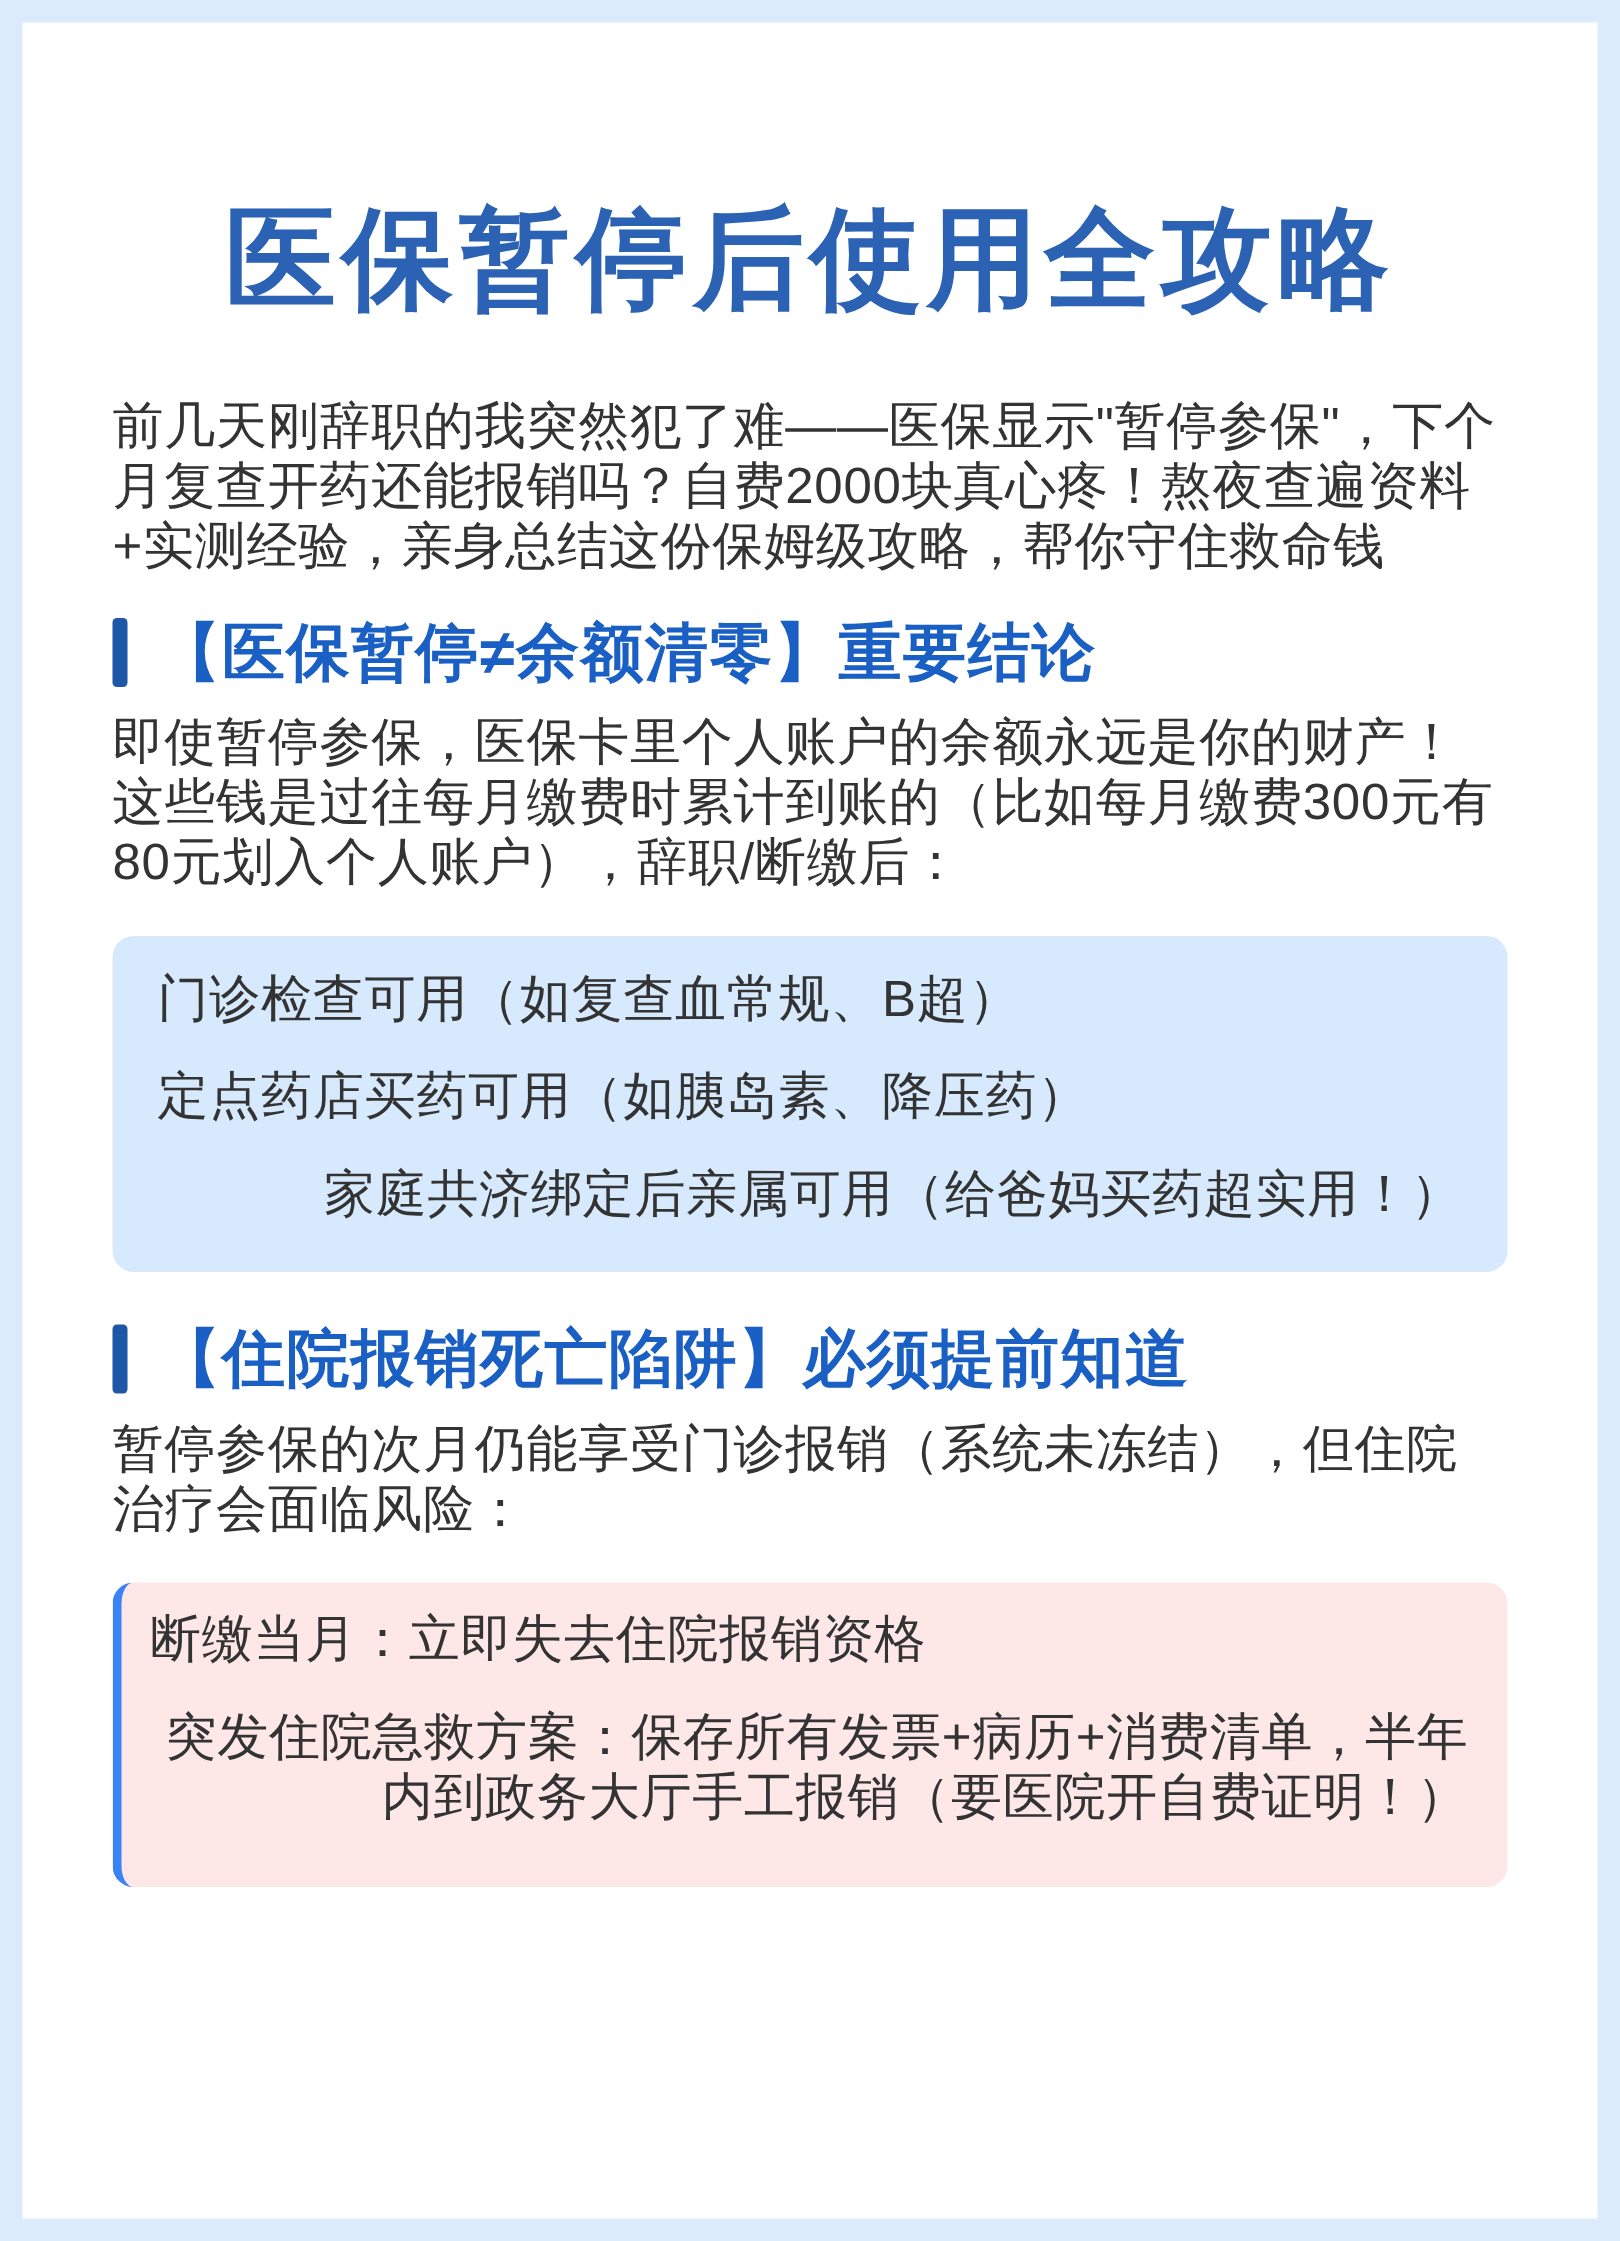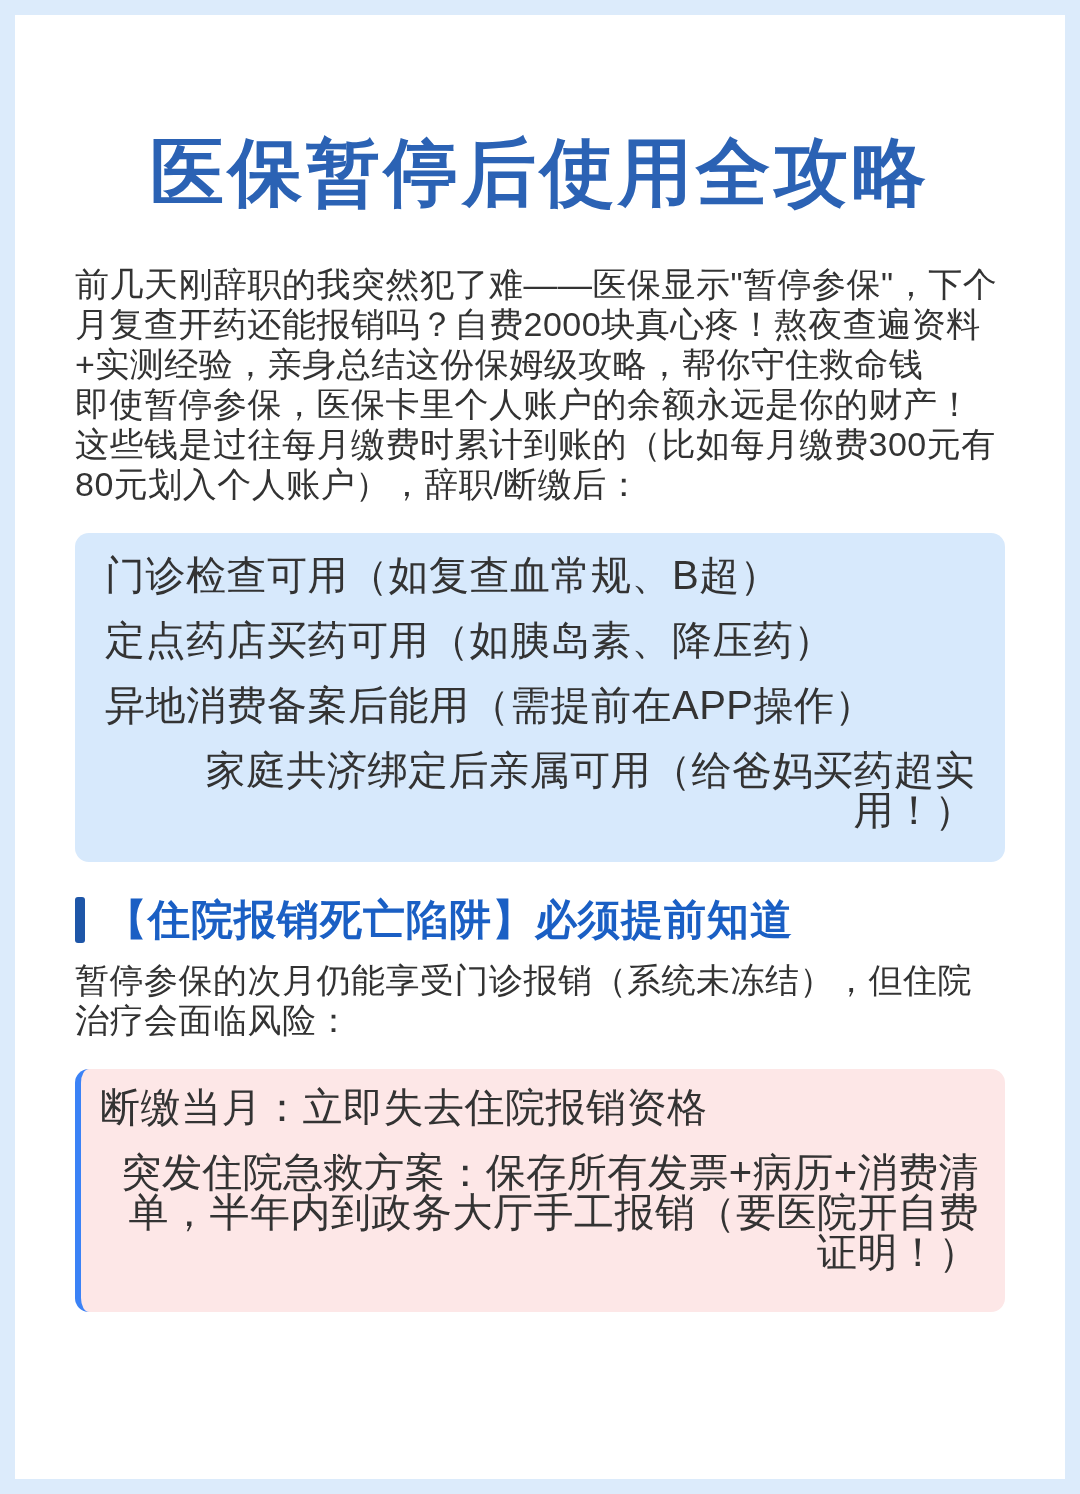--- a/index.html
+++ b/index.html
@@ -68,44 +68,47 @@
   }
   .warn-box {
     margin: 29px 0 0;
     padding: 18px 26px 40px 19px;
     background: #fde7e7;
     border-left: 6px solid #3b82f6;
     border-radius: 14px;
   }
   .box-item {
     margin: 0 0 25px;
-    font-size: 40px;
+    font-size: 34px;
     line-height: 40px;
     color: #333333;
     letter-spacing: 0.5px;
   }
   .box-item:last-child { margin-bottom: 0; text-align: right; }
 </style>
 </head>
 <body>
 
 <div class="frame">
   <div class="panel">
 
     <h1 class="title">医保暂停后使用全攻略</h1>
 
     <p class="para">前几天刚辞职的我突然犯了难——医保显示"暂停参保"，下个月复查开药还能报销吗？自费2000块真心疼！熬夜查遍资料+实测经验，亲身总结这份保姆级攻略，帮你守住救命钱</p>
 
+    <div class="section-heading">
+      <span class="accent-bar"></span>
+      <span class="heading-text">【医保暂停≠余额清零】重要结论</span>
+    </div>
 
     <p class="para">即使暂停参保，医保卡里个人账户的余额永远是你的财产！这些钱是过往每月缴费时累计到账的（比如每月缴费300元有80元划入个人账户），辞职/断缴后：</p>
 
     <div class="info-box">
       <p class="box-item">门诊检查可用（如复查血常规、B超）</p>
       <p class="box-item">定点药店买药可用（如胰岛素、降压药）</p>
-      <p class="box-item">异地消费备案后能用（需提前在APP操作）</p>
       <p class="box-item">家庭共济绑定后亲属可用（给爸妈买药超实用！）</p>
     </div>
 
     <div class="section-heading">
       <span class="accent-bar"></span>
       <span class="heading-text">【住院报销死亡陷阱】必须提前知道</span>
     </div>
 
     <p class="para">暂停参保的次月仍能享受门诊报销（系统未冻结），但住院治疗会面临风险：</p>
 

